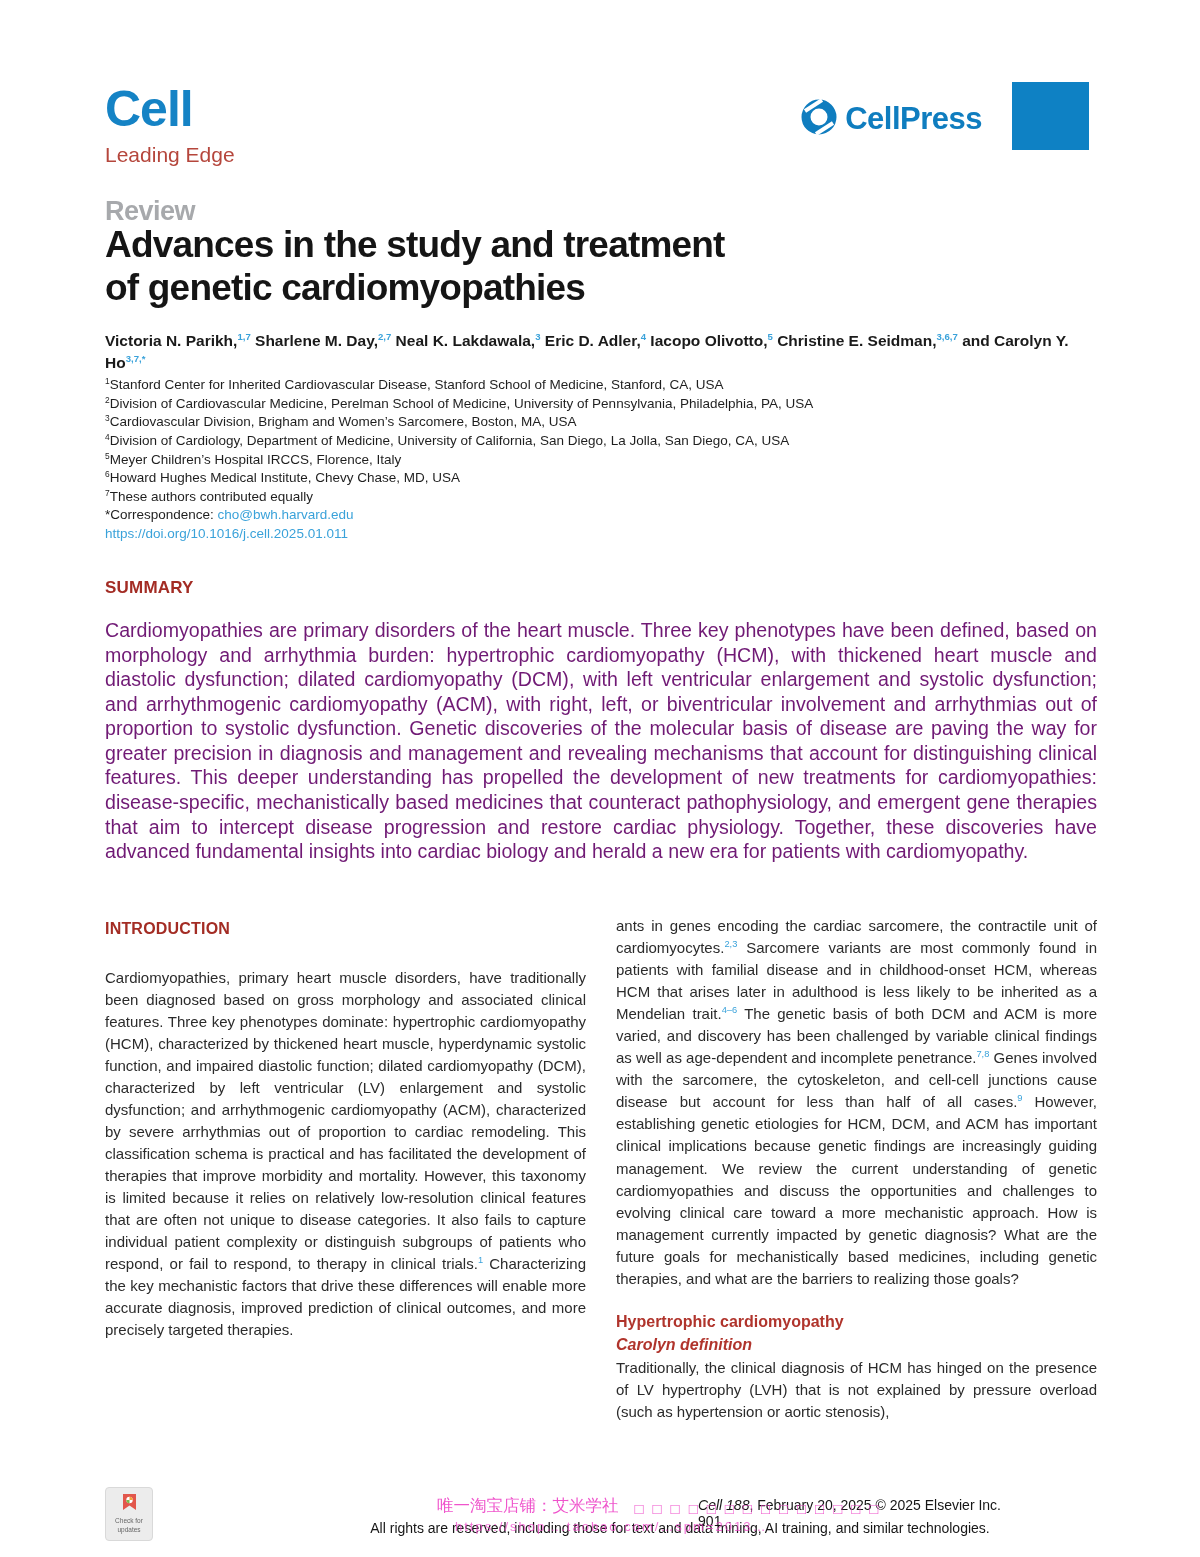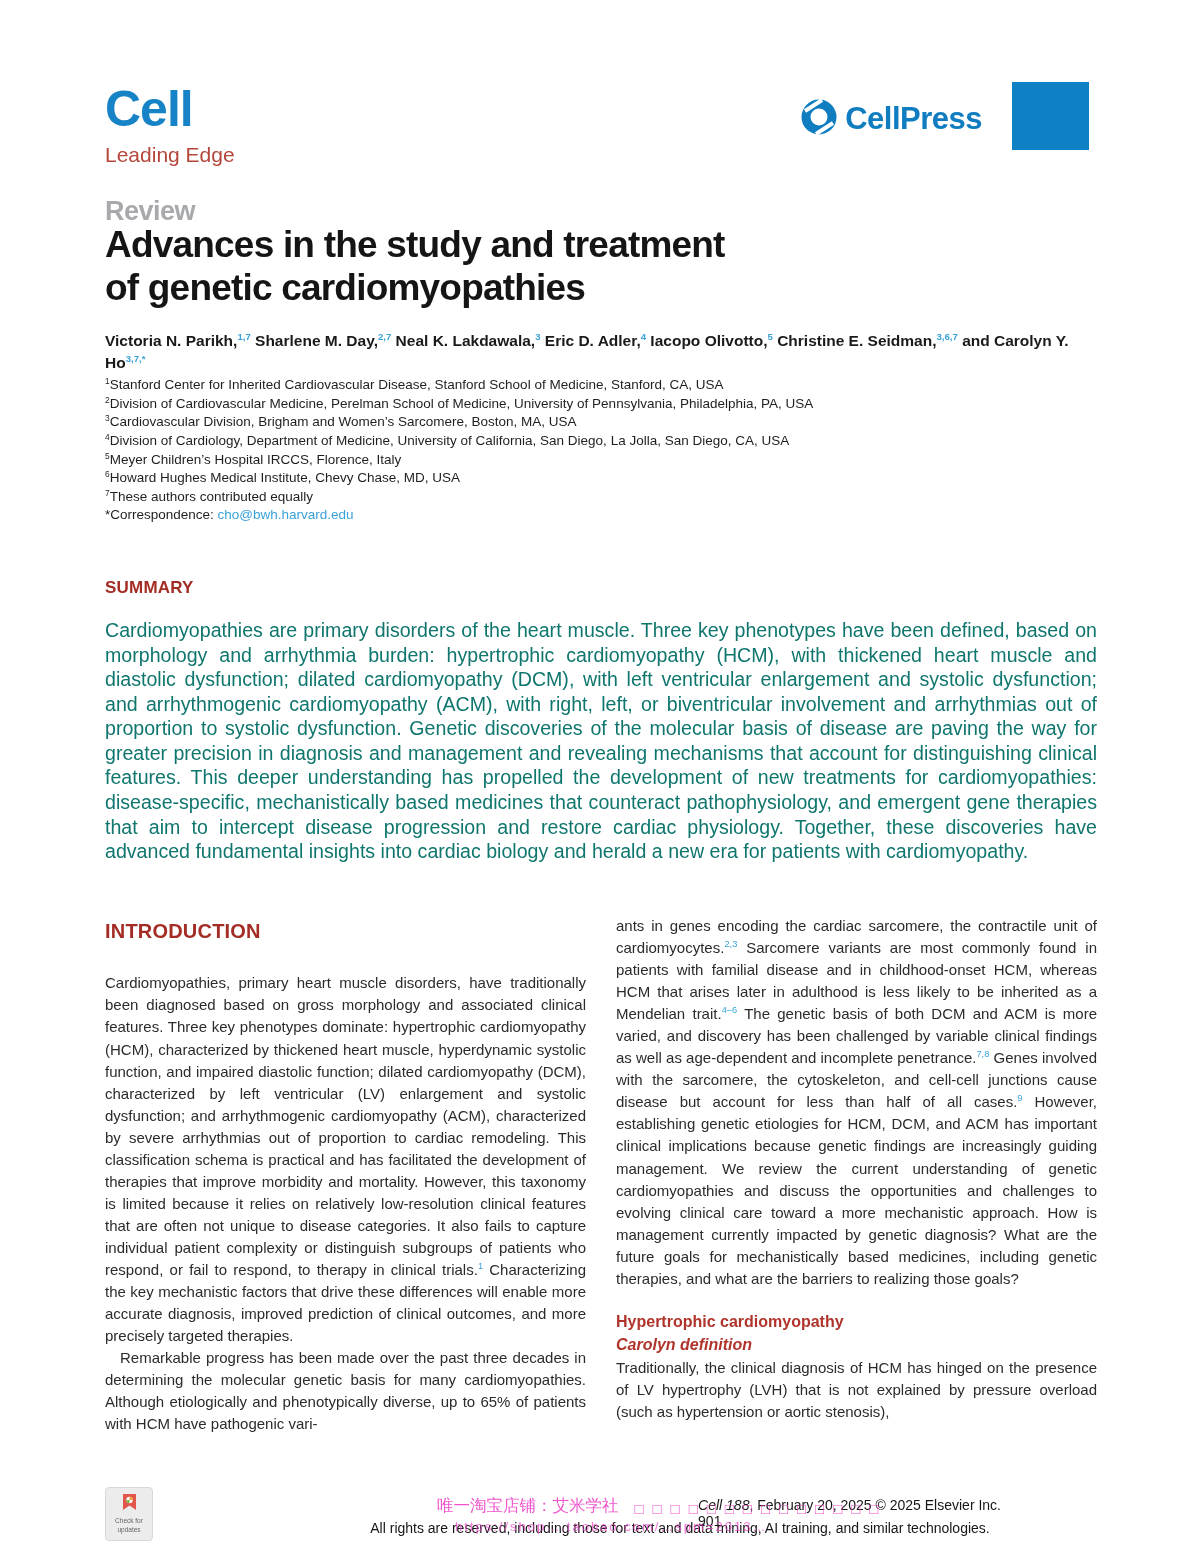--- a/index.html
+++ b/index.html
@@ -21,25 +21,25 @@
            line-height:1.45;color:#1a1a1a;}
   .affils{position:absolute;top:376px;left:105px;width:990px;font-size:13.5px;line-height:1.38;color:#1f1f1f;}
   .affil-line{margin:0;}
   sup{font-size:62%;line-height:0;}
   .supb{color:#3aa2da;}
   .lk{color:#3aa2da;}
   .it{font-style:italic;}
   
   .summary{position:absolute;top:578px;left:105px;width:992px;}
   .summary h2{margin:0 0 20px 0;font-size:17px;font-weight:bold;color:#a32c24;letter-spacing:0.2px;}
-  .summary p{margin:0;font-size:19.6px;line-height:1.255;color:#0f766e;text-align:justify;}
+  .summary p{margin:0;font-size:19.6px;line-height:1.255;color:#701a75;text-align:justify;}
   
   .columns{position:absolute;top:915px;left:105px;width:992px;display:flex;gap:30px;}
   .col{flex:1;font-size:15px;line-height:1.47;text-align:justify;color:#2b2b2b;}
-  .col h3{margin:2px 0 26px 0;font-size:20px;font-weight:bold;color:#a32c24;letter-spacing:0.2px;}
+  .col h3{margin:2px 0 26px 0;font-size:16px;font-weight:bold;color:#a32c24;letter-spacing:0.2px;}
   .col p{margin:0;}
   .col p + p{text-indent:15px;}
   .col h4{margin:20px 0 0 0;font-size:16px;font-weight:bold;color:#b0342c;}
   .col h5{margin:0;font-size:16px;font-weight:bold;font-style:italic;color:#b0342c;}
   
   .crossmark{position:absolute;left:105px;top:1487px;width:46px;height:52px;background:#ececec;
              border:1px solid #d9d9d9;border-radius:4px;display:flex;flex-direction:column;
              align-items:center;justify-content:center;gap:2px;}
   .crossmark .cm-label{font-size:6.5px;color:#666;text-align:center;line-height:1.25;}
   .foot1{position:absolute;top:1497px;right:103px;font-size:14px;color:#161616;display:flex;align-items:baseline;flex-direction:column;}
@@ -87,33 +87,33 @@
     <div>
         <div class="affil-line"><sup>1</sup><span>Stanford Center for Inherited Cardiovascular Disease, Stanford School of Medicine, Stanford, CA, USA</span></div>
         <div class="affil-line"><sup>2</sup><span>Division of Cardiovascular Medicine, Perelman School of Medicine, University of Pennsylvania, Philadelphia, PA, USA</span></div>
         <div class="affil-line"><sup>3</sup><span>Cardiovascular Division, Brigham and Women’s Sarcomere, Boston, MA, USA</span></div>
         <div class="affil-line"><sup>4</sup><span>Division of Cardiology, Department of Medicine, University of California, San Diego, La Jolla, San Diego, CA, USA</span></div>
         <div class="affil-line"><sup>5</sup><span>Meyer Children’s Hospital IRCCS, Florence, Italy</span></div>
         <div class="affil-line"><sup>6</sup><span>Howard Hughes Medical Institute, Chevy Chase, MD, USA</span></div>
         <div class="affil-line"><sup>7</sup><span>These authors contributed equally</span></div>
       </div>
     <div class="affil-line"><span>*Correspondence: </span><span class="lk">cho@bwh.harvard.edu</span></div>
+    <div class="affil-line"><span class="lk">https://doi.org/10.1016/j.cell.2025.01.011</span></div>
   </div>
 
   <section class="summary">
     <h2>SUMMARY</h2>
     <p>Cardiomyopathies are primary disorders of the heart muscle. Three key phenotypes have been defined, based on morphology and arrhythmia burden: hypertrophic cardiomyopathy (HCM), with thickened heart muscle and diastolic dysfunction; dilated cardiomyopathy (DCM), with left ventricular enlargement and systolic dysfunction; and arrhythmogenic cardiomyopathy (ACM), with right, left, or biventricular involvement and arrhythmias out of proportion to systolic dysfunction. Genetic discoveries of the molecular basis of disease are paving the way for greater precision in diagnosis and management and revealing mechanisms that account for distinguishing clinical features. This deeper understanding has propelled the development of new treatments for cardiomyopathies: disease-specific, mechanistically based medicines that counteract pathophysiology, and emergent gene therapies that aim to intercept disease progression and restore cardiac physiology. Together, these discoveries have advanced fundamental insights into cardiac biology and herald a new era for patients with cardiomyopathy.</p>
   </section>
 
   <section class="columns">
     <div class="col">
       <h3>INTRODUCTION</h3>
       <div>
           <p><span>Cardiomyopathies, primary heart muscle disorders, have traditionally been diagnosed based on gross morphology and associated clinical features. Three key phenotypes dominate: hypertrophic cardiomyopathy (HCM), characterized by thickened heart muscle, hyperdynamic systolic function, and impaired diastolic function; dilated cardiomyopathy (DCM), characterized by left ventricular (LV) enlargement and systolic dysfunction; and arrhythmogenic cardiomyopathy (ACM), characterized by severe arrhythmias out of proportion to cardiac remodeling. This classification schema is practical and has facilitated the development of therapies that improve morbidity and mortality. However, this taxonomy is limited because it relies on relatively low-resolution clinical features that are often not unique to disease categories. It also fails to capture individual patient complexity or distinguish subgroups of patients who respond, or fail to respond, to therapy in clinical trials.</span><sup class="supb">1</sup><span> Characterizing the key mechanistic factors that drive these differences will enable more accurate diagnosis, improved prediction of clinical outcomes, and more precisely targeted therapies.</span></p>
-          <p><span>Remarkable progress has been made over the past three decades in determining the molecular genetic basis for many cardiomyopathies. Although etiologically and phenotypically diverse, up to 65% of patients with HCM have pathogenic vari-</span></p>
         </div>
     </div>
     <div class="col">
       <div>
           <p><span>ants in genes encoding the cardiac sarcomere, the contractile unit of cardiomyocytes.</span><sup class="supb">2,3</sup><span> Sarcomere variants are most commonly found in patients with familial disease and in childhood-onset HCM, whereas HCM that arises later in adulthood is less likely to be inherited as a Mendelian trait.</span><sup class="supb">4–6</sup><span> The genetic basis of both DCM and ACM is more varied, and discovery has been challenged by variable clinical findings as well as age-dependent and incomplete penetrance.</span><sup class="supb">7,8</sup><span> Genes involved with the sarcomere, the cytoskeleton, and cell-cell junctions cause disease but account for less than half of all cases.</span><sup class="supb">9</sup><span> However, establishing genetic etiologies for HCM, DCM, and ACM has important clinical implications because genetic findings are increasingly guiding management. We review the current understanding of genetic cardiomyopathies and discuss the opportunities and challenges to evolving clinical care toward a more mechanistic approach. How is management currently impacted by genetic diagnosis? What are the future goals for mechanistically based medicines, including genetic therapies, and what are the barriers to realizing those goals?</span></p>
         </div>
       <h4>Hypertrophic cardiomyopathy</h4>
       <h5>Carolyn definition</h5>
       <div>
           <p><span>Traditionally, the clinical diagnosis of HCM has hinged on the presence of LV hypertrophy (LVH) that is not explained by pressure overload (such as hypertension or aortic stenosis),</span></p>

